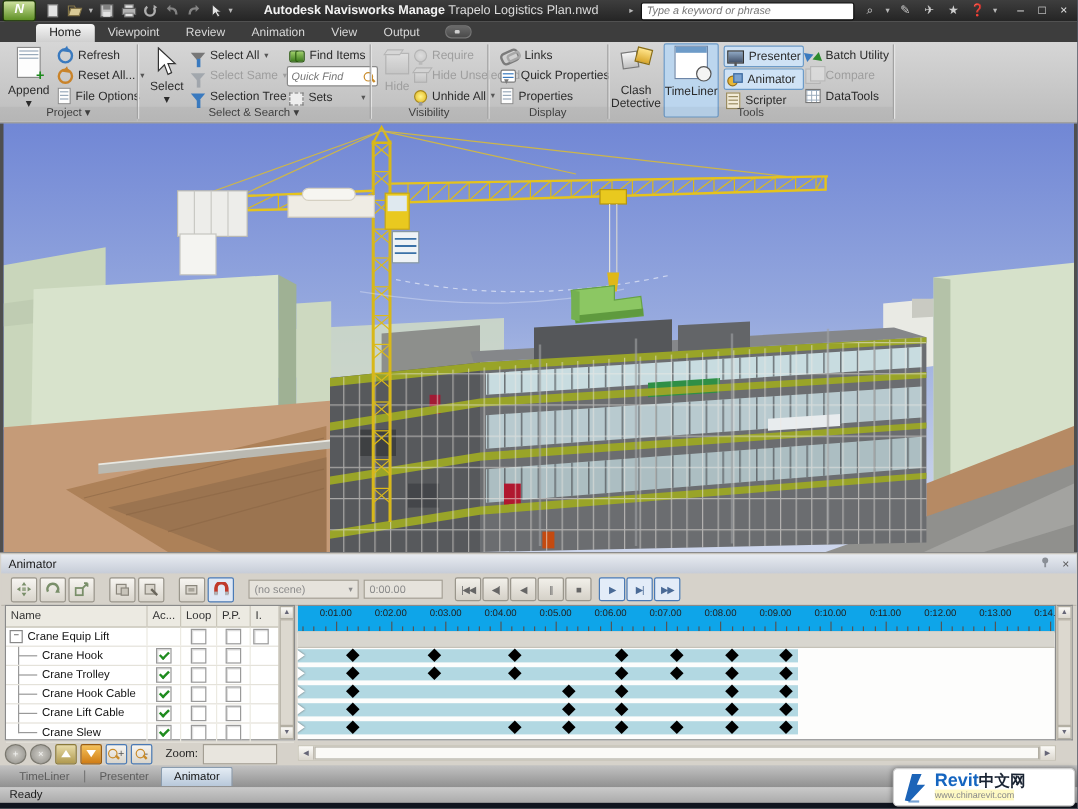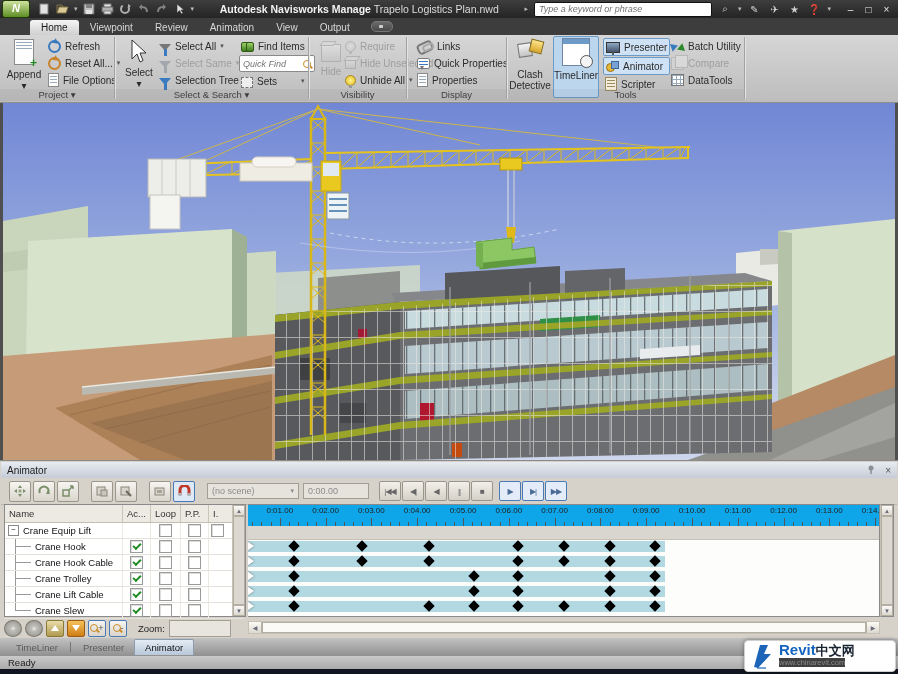--- a/index.html
+++ b/index.html
@@ -176,21 +176,21 @@
   .statusbar{position:absolute;left:0;top:656px;width:898px;height:13px;
     background:linear-gradient(#cacaca,#aaaaaa);display:flex;align-items:center;padding-left:8px;box-sizing:border-box;font-size:9.5px;color:#1a1a1a;}
   .bottomedge{position:absolute;left:0;top:669px;width:898px;height:5px;background:#10151f;}
   
   .wm{position:absolute;right:2px;top:640px;width:152px;height:32px;background:#fff;border:1px solid #d0d0d0;border-radius:4px;
      display:flex;align-items:center;padding:0 6px;box-sizing:border-box;box-shadow:0 0 4px rgba(0,0,0,.4);}
   .wm .txt{margin-left:6px;line-height:11px;}
   .wm .l1{font-size:15px;font-weight:bold;}
   .wm .en{color:#1565c0;} .wm .cn{color:#1a2433;font-size:13px;}
   .wm .l2{font-size:7.5px;color:#8a8a8a;margin-top:1px;}
-  .wm .l2 em{font-style:normal;background:#404040;}
+  .wm .l2 em{font-style:normal;background:#fef9c3;}
 </style>
 </head>
 <body>
 
 <div id="app">
 
   <div class="titlebar">
     <div class="appbtn">N</div>
     <div class="qat">
       <span class="qi">
@@ -768,36 +768,36 @@
             </div>
             <div class="tc-loop cellc">
               <span class="cb"></span>
             </div>
             <div class="tc-pp cellc">
               <span class="cb"></span>
             </div>
             <div class="tc-inf cellc"></div>
           </div>
           <div class="tree-row">
-            <div class="tc-name"><span class="guideV"></span><span class="guideH"></span><span class="namelbl" style="display:inline-block;margin-top:2px;">Crane Hook Cable</span></div>
+            <div class="tc-name"><span class="guideV"></span><span class="guideH"></span><span class="namelbl" style="display:inline-block;margin-top:2px;">Crane Trolley</span></div>
             <div class="tc-ac cellc">
               <span class="cb">
                 <span class="chk"></span>
               </span>
             </div>
             <div class="tc-loop cellc">
               <span class="cb"></span>
             </div>
             <div class="tc-pp cellc">
               <span class="cb"></span>
             </div>
             <div class="tc-inf cellc"></div>
           </div>
           <div class="tree-row">
-            <div class="tc-name"><span class="guideV"></span><span class="guideH"></span><span class="namelbl" style="display:inline-block;margin-top:2px;">Crane Trolley</span></div>
+            <div class="tc-name"><span class="guideV"></span><span class="guideH"></span><span class="namelbl" style="display:inline-block;margin-top:2px;">Crane Hook Cable</span></div>
             <div class="tc-ac cellc">
               <span class="cb">
                 <span class="chk"></span>
               </span>
             </div>
             <div class="tc-loop cellc">
               <span class="cb"></span>
             </div>
             <div class="tc-pp cellc">
               <span class="cb"></span>

